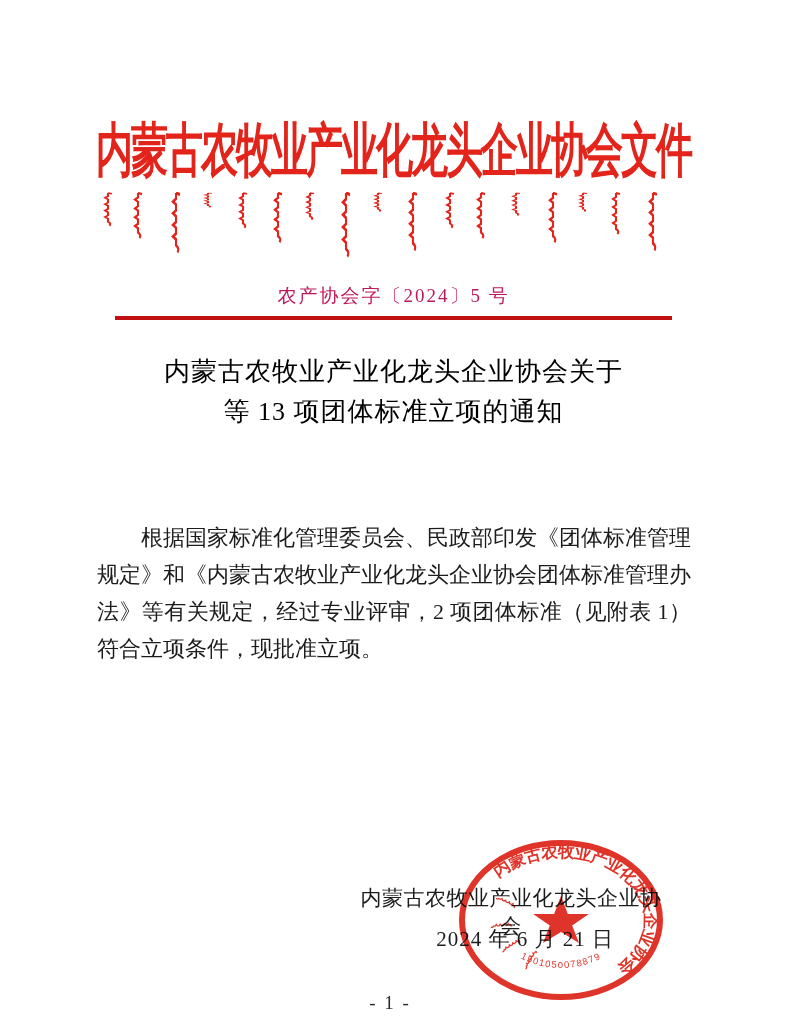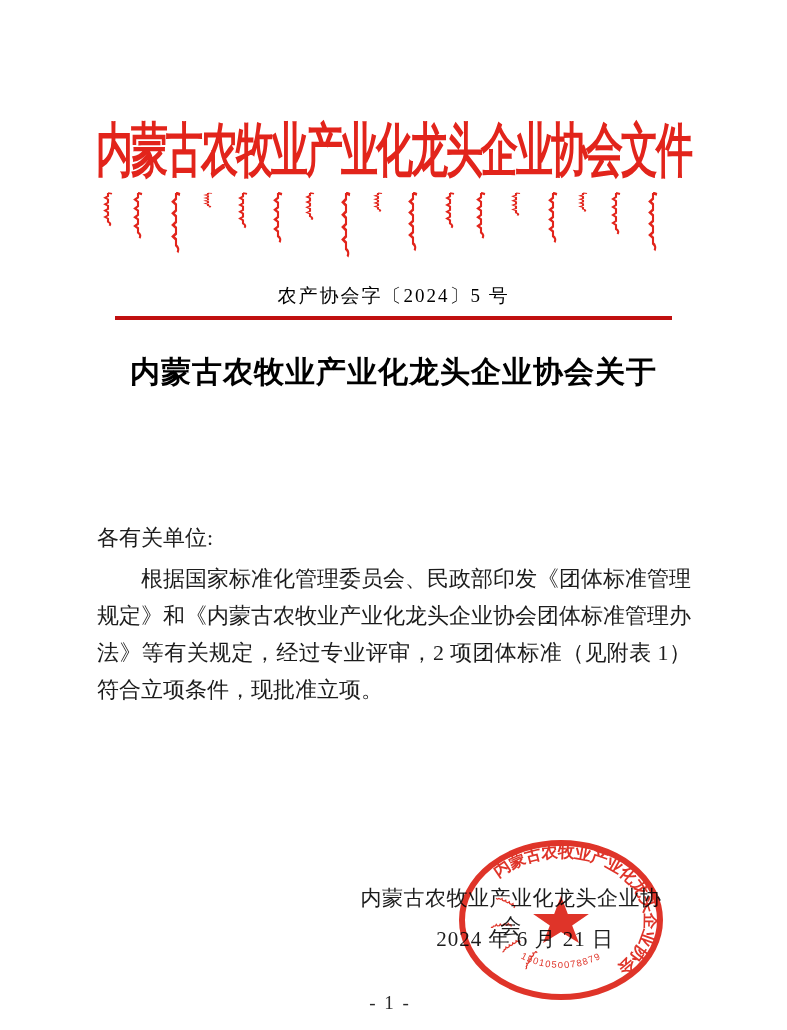--- a/index.html
+++ b/index.html
@@ -8,26 +8,26 @@
     font-family:"Liberation Serif","DejaVu Serif",serif;color:#1c1c1c;
   }
   .masthead{
     position:absolute;top:112px;left:0;width:787px;text-align:center;
     font-size:37px;font-weight:bold;letter-spacing:-2px;color:#e2241b;
     transform:scaleY(1.58);transform-origin:center top;white-space:nowrap;
   }
   .mongolian-row{position:absolute;top:192px;left:97px;}
   .doc-number{
     position:absolute;top:283px;left:0;width:787px;text-align:center;
-    font-size:19px;letter-spacing:2px;color:#000000;
+    font-size:19px;letter-spacing:2px;color:#be185d;
   }
   .red-line{position:absolute;top:316px;left:115px;width:557px;height:4px;background:#c01010;}
   .notice-title{
     position:absolute;top:352px;left:0;width:787px;text-align:center;
-    font-size:30px;font-weight:bold;line-height:40px;color:#000;letter-spacing:1px;
+    font-size:26px;font-weight:normal;line-height:40px;color:#000;letter-spacing:1px;
   }
   .body-block{
     position:absolute;top:519px;left:97px;width:594px;
     font-size:22px;line-height:37px;text-align:justify;color:#1c1c1c;
   }
   .body-block .salutation{margin:0 0 4px 0;}
   .body-block p{margin:0;text-indent:2em;}
   .sig-org{
     position:absolute;top:884px;left:352px;width:318px;text-align:center;
     font-size:21px;letter-spacing:0.5px;color:#1c1c1c;z-index:1;
@@ -76,24 +76,24 @@
       <use href="#mg" transform="translate(553,1) scale(1,1.4)"></use>
     </g>
   </svg>
 
   <div class="doc-number">农产协会字〔2024〕5 号</div>
 
   <div class="red-line"></div>
 
   <div class="notice-title">
     <div>内蒙古农牧业产业化龙头企业协会关于</div>
+    <div>等 13 项团体标准立项的通知</div>
   </div>
 
   <div class="body-block">
-    <div class="salutation">各有关单位:</div>
     <p>根据国家标准化管理委员会、民政部印发《团体标准管理规定》和《内蒙古农牧业产业化龙头企业协会团体标准管理办法》等有关规定，经过专业评审，2 项团体标准（见附表 1）符合立项条件，现批准立项。</p>
   </div>
 
   <div class="sig-org">内蒙古农牧业产业化龙头企业协会</div>
   <div class="sig-date">2024 年 6 月 21 日</div>
 
   <svg class="seal" width="212" height="170" viewBox="0 0 212 170">
     <ellipse cx="106" cy="84" rx="99" ry="77" fill="none" stroke="#dd2418" stroke-width="6"></ellipse>
     <path d="M50 5 L61 38 L95 38 L68 59 L79 91 L50 71 L21 91 L32 59 L5 38 L39 38 Z" fill="#dd2418" transform="translate(75,57) scale(0.62,0.55)"></path>
     <defs>

